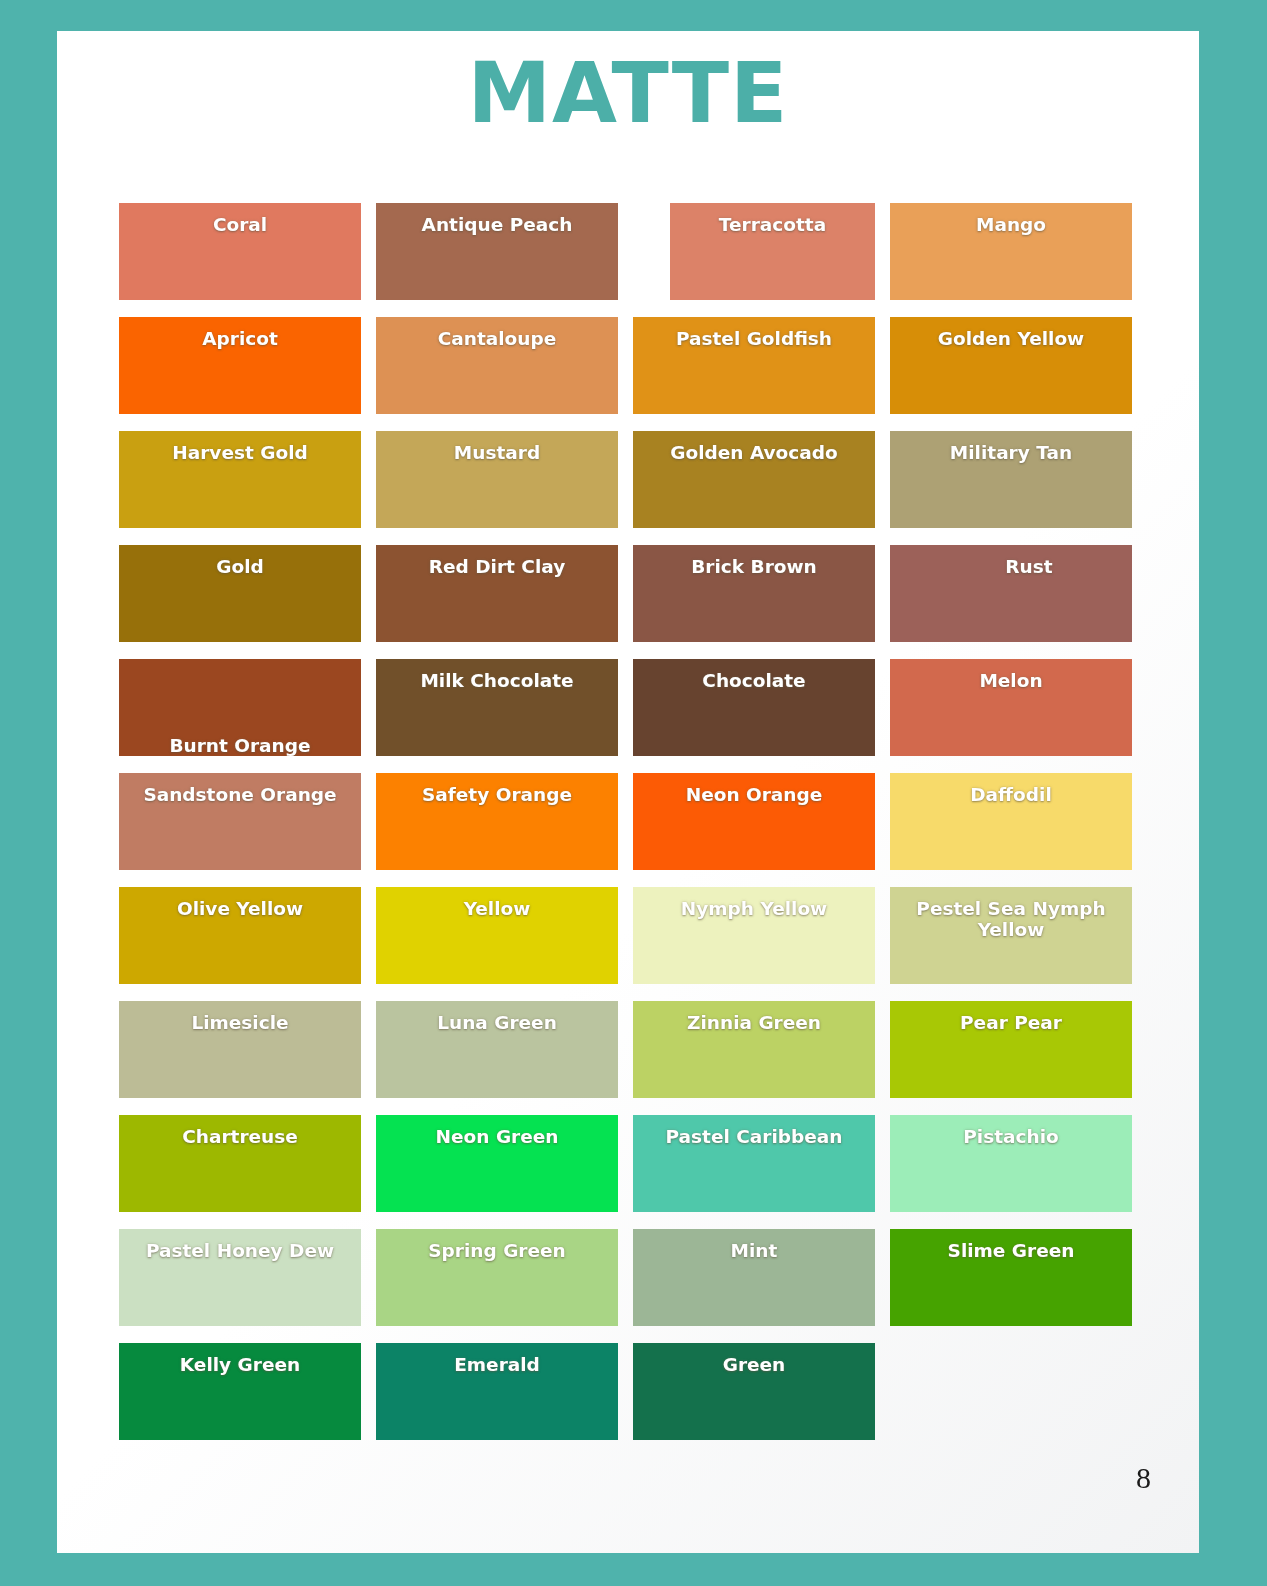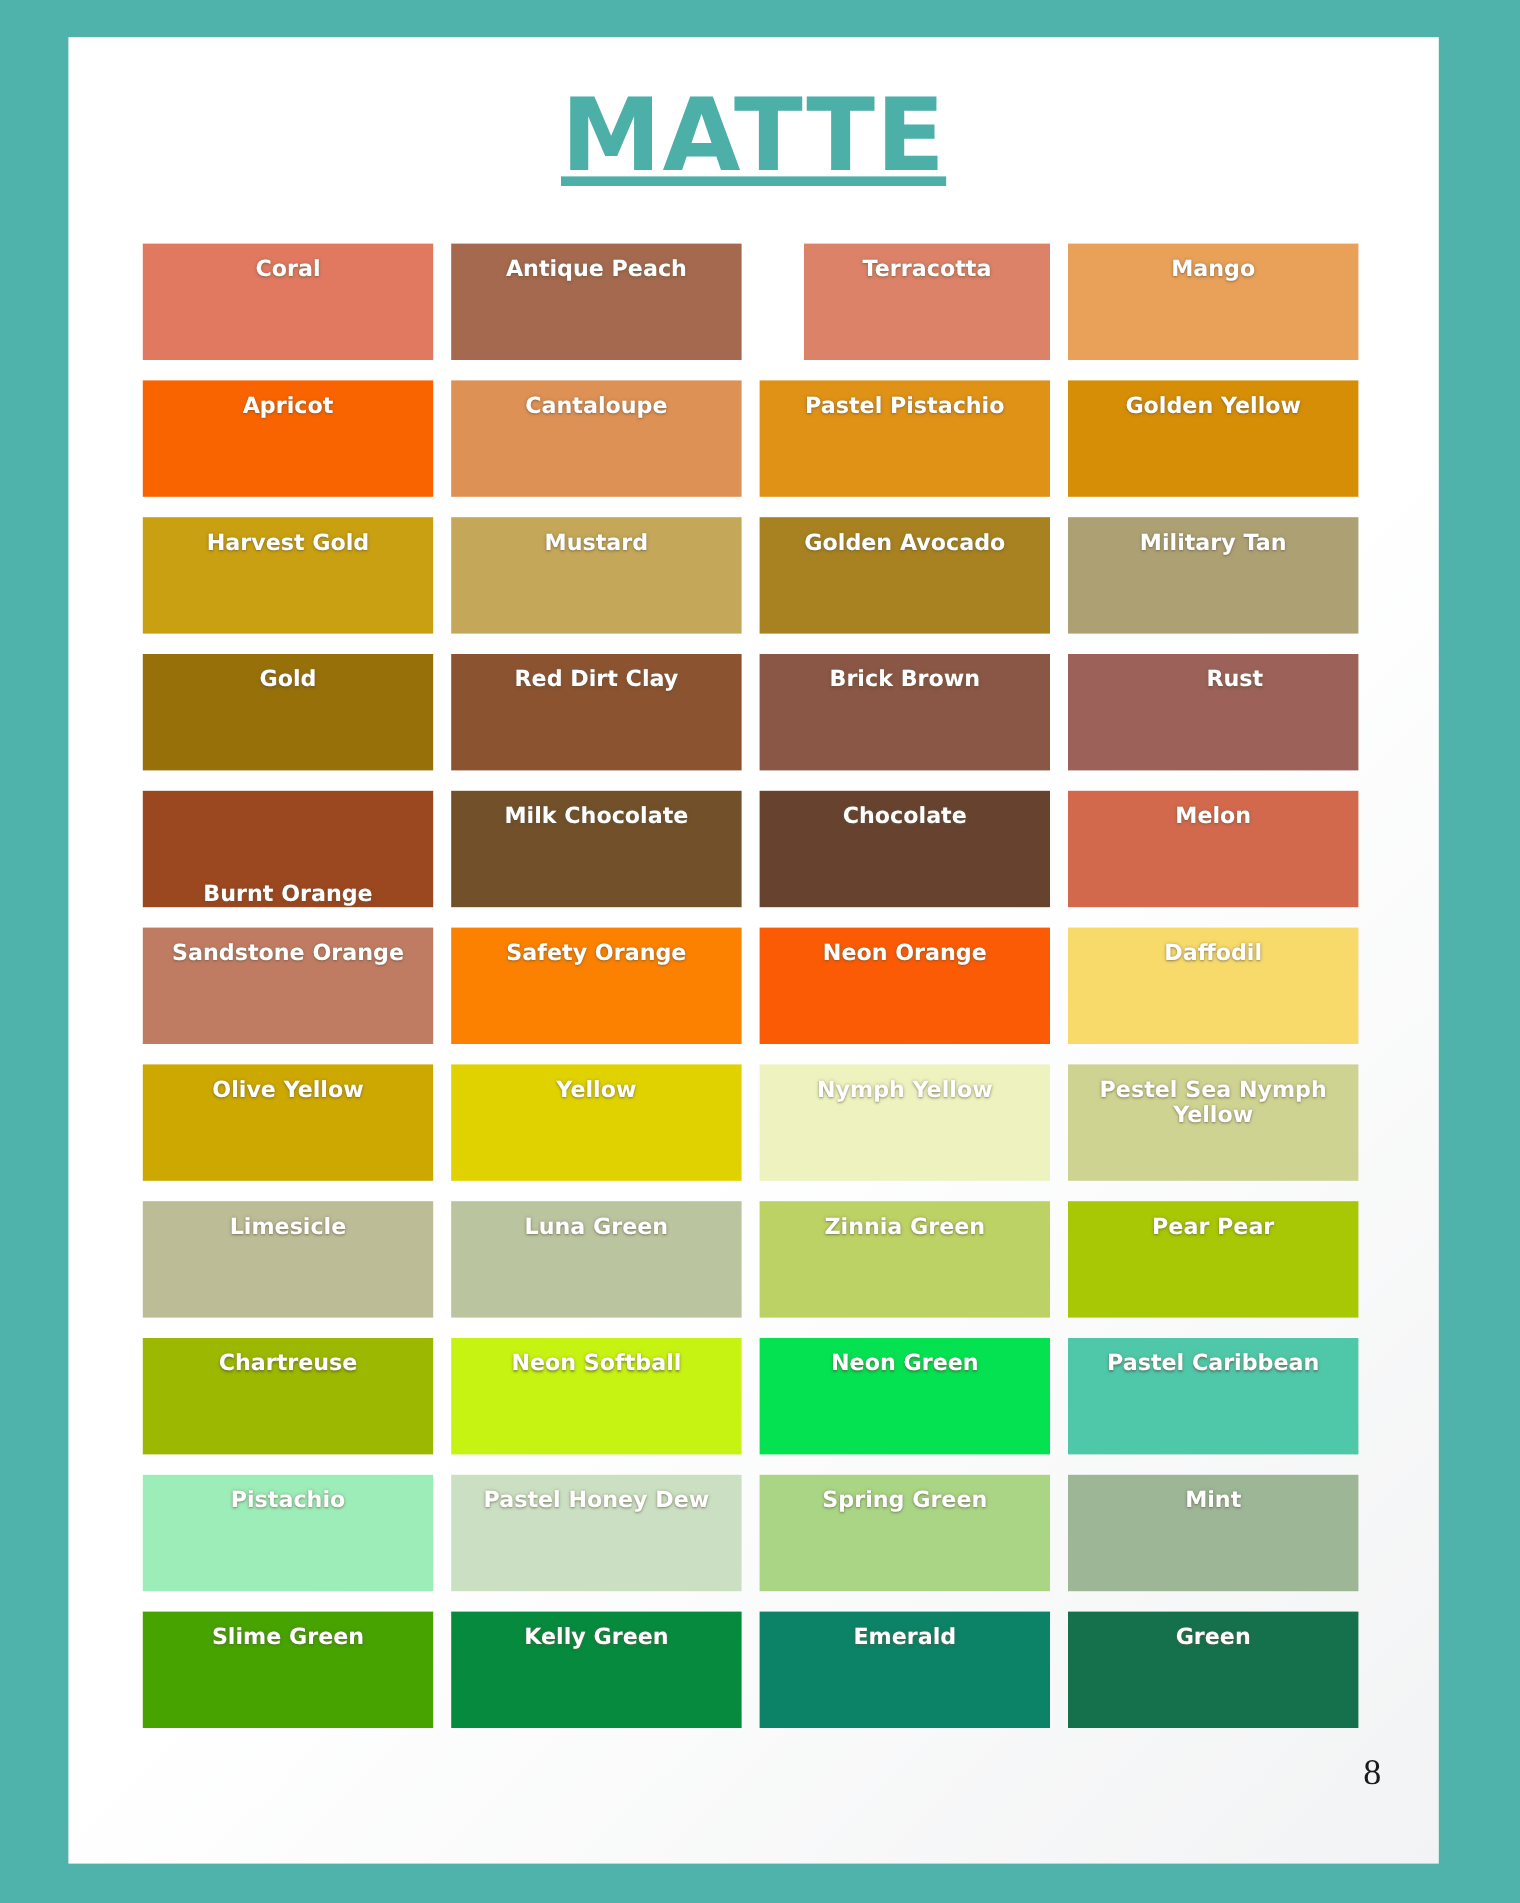--- a/index.html
+++ b/index.html
@@ -33,24 +33,23 @@
   }
 
   #page-title {
     text-align: center;
     font-family: "DejaVu Sans", sans-serif;
     font-weight: 700;
     font-size: 84px;
     letter-spacing: 1px;
     color: #4CAFA8;
     margin: 0;
-    padding-top: 40px;
+    padding-top: 20px;
     line-height: 1.0;
     user-select: none;
-    text-decoration: underline;
   }
 
   #swatch-grid {
     position: absolute;
     left: 62px;
     top: 172px;
     width: 1014px;
     display: grid;
     grid-template-columns: repeat(4, 242px);
     column-gap: 15px;
@@ -112,21 +111,21 @@
         <div class="swatch" style="background: rgb(233, 160, 88);">
           <span class="swatch-label">Mango</span>
         </div>
         <div class="swatch" style="background: rgb(250, 100, 0);">
           <span class="swatch-label">Apricot</span>
         </div>
         <div class="swatch" style="background: rgb(221, 145, 84);">
           <span class="swatch-label">Cantaloupe</span>
         </div>
         <div class="swatch" style="background: rgb(224, 146, 23);">
-          <span class="swatch-label">Pastel Pistachio</span>
+          <span class="swatch-label">Pastel Goldfish</span>
         </div>
         <div class="swatch" style="background: rgb(215, 142, 7);">
           <span class="swatch-label">Golden Yellow</span>
         </div>
         <div class="swatch" style="background: rgb(201, 160, 17);">
           <span class="swatch-label">Harvest Gold</span>
         </div>
         <div class="swatch" style="background: rgb(196, 167, 88);">
           <span class="swatch-label">Mustard</span>
         </div>
@@ -191,23 +190,20 @@
           <span class="swatch-label">Luna Green</span>
         </div>
         <div class="swatch" style="background: rgb(188, 210, 100);">
           <span class="swatch-label">Zinnia Green</span>
         </div>
         <div class="swatch" style="background: rgb(168, 200, 5);">
           <span class="swatch-label">Pear Pear</span>
         </div>
         <div class="swatch" style="background: rgb(157, 184, 0);">
           <span class="swatch-label">Chartreuse</span>
-        </div>
-        <div class="swatch" style="background: rgb(198, 243, 18);">
-          <span class="swatch-label">Neon Softball</span>
         </div>
         <div class="swatch" style="background: rgb(5, 226, 81);">
           <span class="swatch-label">Neon Green</span>
         </div>
         <div class="swatch" style="background: rgb(79, 200, 170);">
           <span class="swatch-label">Pastel Caribbean</span>
         </div>
         <div class="swatch" style="background: rgb(156, 237, 184);">
           <span class="swatch-label">Pistachio</span>
         </div>

